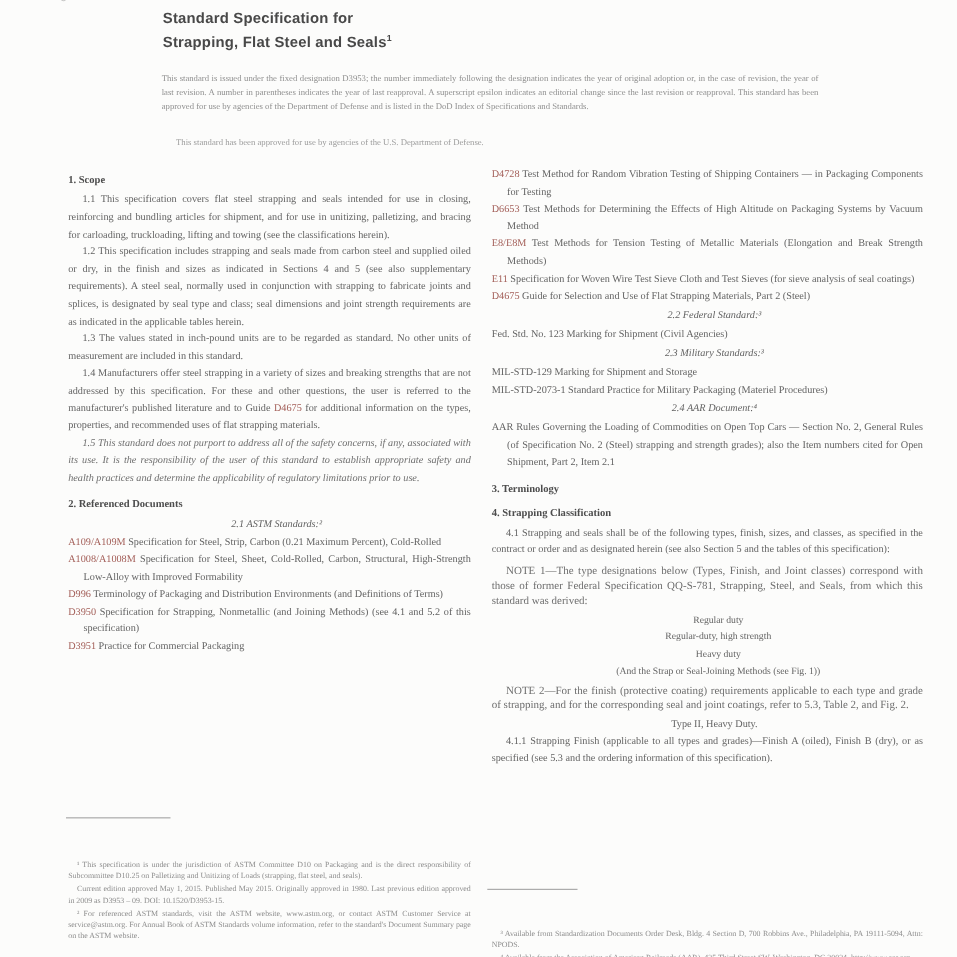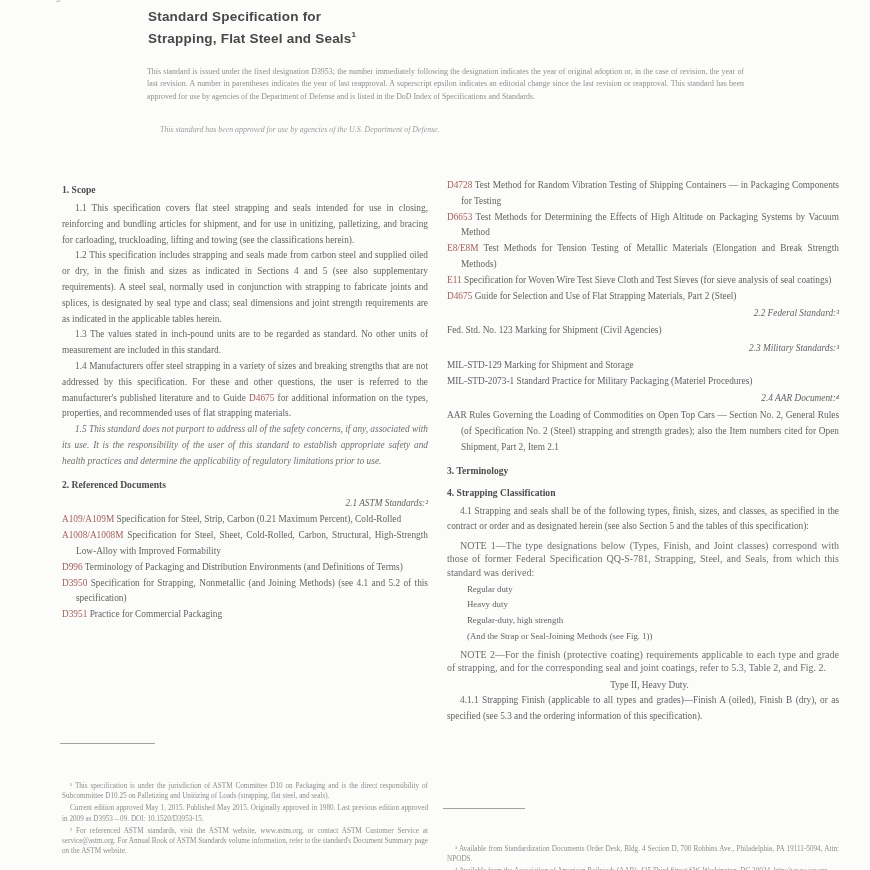--- a/index.html
+++ b/index.html
@@ -10,35 +10,35 @@
          font-family:"Liberation Sans",sans-serif;font-weight:bold;font-size:9.5px;
          color:#9a9a9a;opacity:.55;white-space:nowrap;}
   
   .title{position:absolute;left:148px;top:8px;width:440px;
          font-family:"Liberation Sans",sans-serif;font-weight:bold;
          font-size:13.5px;line-height:18px;color:#484848;letter-spacing:.2px;}
   .title sup{font-size:8px;}
   .preamble{position:absolute;left:147px;top:66px;width:597px;
             font-size:7.9px;line-height:12.4px;color:#8f8f8f;text-align:justify;}
   .dod{position:absolute;left:160px;top:125px;width:520px;
-       font-size:7.9px;color:#9c9c9c;font-style:italic;}
+       font-size:7.9px;color:#9c9c9c;}
   
-  .col{position:absolute;font-size:9.3px;line-height:15.8px;text-align:justify;margin-top:26px;}
+  .col{position:absolute;font-size:9.3px;line-height:15.8px;text-align:justify;}
   .col-left{left:62px;top:157px;width:366px;}
   .col-right{left:447px;top:152px;width:392px;}
   .sec-h{font-weight:bold;color:#4d4d4d;font-size:9.6px;line-height:14px;
          margin:8px 0 4px 0;text-align:left;}
   .sec-h.first{margin-top:0;}
   .col p{margin:0;text-indent:13px;}
-  .sub{font-style:italic;margin:2px 0 1px 0;text-indent:13px;text-align:right;}
+  .sub{font-style:italic;margin:2px 0 1px 0;text-indent:13px;text-align:center;}
   .ref{padding-left:14px;text-indent:-14px;margin:0;}
   .lnk{color:#a4605a;text-decoration:none;cursor:pointer;}
   .caveat{font-style:italic;color:#6f6f6f;}
   .note{font-size:10px;line-height:13.2px;margin:4px 0 3px 0;color:#6e6e6e;text-indent:13px;}
-  .typelist{margin:2px 0 2px 20px;text-align:left;line-height:15.6px;font-size:8.8px;}
+  .typelist{margin:2px 0 2px 20px;text-align:center;line-height:15.6px;font-size:8.8px;}
   .short{text-align:center;}
   
   .fnrule{position:absolute;height:1px;background:#a3a3a3;}
   .rule-left{left:60px;top:743px;width:95px;}
   .rule-right{left:443px;top:808px;width:82px;}
   .fn{position:absolute;font-size:7.2px;line-height:10.2px;color:#8d8d8d;text-align:justify;margin-top:28px;}
   .fn-left{left:62px;top:753px;width:366px;}
   .fn-right{left:447px;top:816px;width:392px;}
   .fn p{margin:0 0 2px 0;text-indent:8px;}
 </style>
@@ -90,22 +90,22 @@
     <div class="sub">2.4 AAR Document:⁴</div>
     <div class="ref">AAR Rules Governing the Loading of Commodities on Open Top Cars — Section No. 2, General Rules (of Specification No. 2 (Steel) strapping and strength grades); also the Item numbers cited for Open Shipment, Part 2, Item 2.1</div>
 
     <div class="sec-h">3. Terminology</div>
 
     <div class="sec-h">4. Strapping Classification</div>
     <p>4.1 Strapping and seals shall be of the following types, finish, sizes, and classes, as specified in the contract or order and as designated herein (see also Section 5 and the tables of this specification):</p>
     <div class="note">NOTE 1—The type designations below (Types, Finish, and Joint classes) correspond with those of former Federal Specification QQ-S-781, Strapping, Steel, and Seals, from which this standard was derived:</div>
     <div class="typelist">
       <div>Regular duty</div>
+      <div>Regular-duty, high strength</div>
       <div>Heavy duty</div>
-      <div>Regular-duty, high strength</div>
       <div>(And the Strap or Seal-Joining Methods (see Fig. 1))</div>
     </div>
     <div class="note">NOTE 2—For the finish (protective coating) requirements applicable to each type and grade of strapping, and for the corresponding seal and joint coatings, refer to 5.3, Table 2, and Fig. 2.</div>
     <p class="short">Type II, Heavy Duty.</p>
     <p>4.1.1 Strapping Finish (applicable to all types and grades)—Finish A (oiled), Finish B (dry), or as specified (see 5.3 and the ordering information of this specification).</p>
   </div>
 
   <div class="fnrule rule-left"></div>
   <div class="fnrule rule-right"></div>
 

